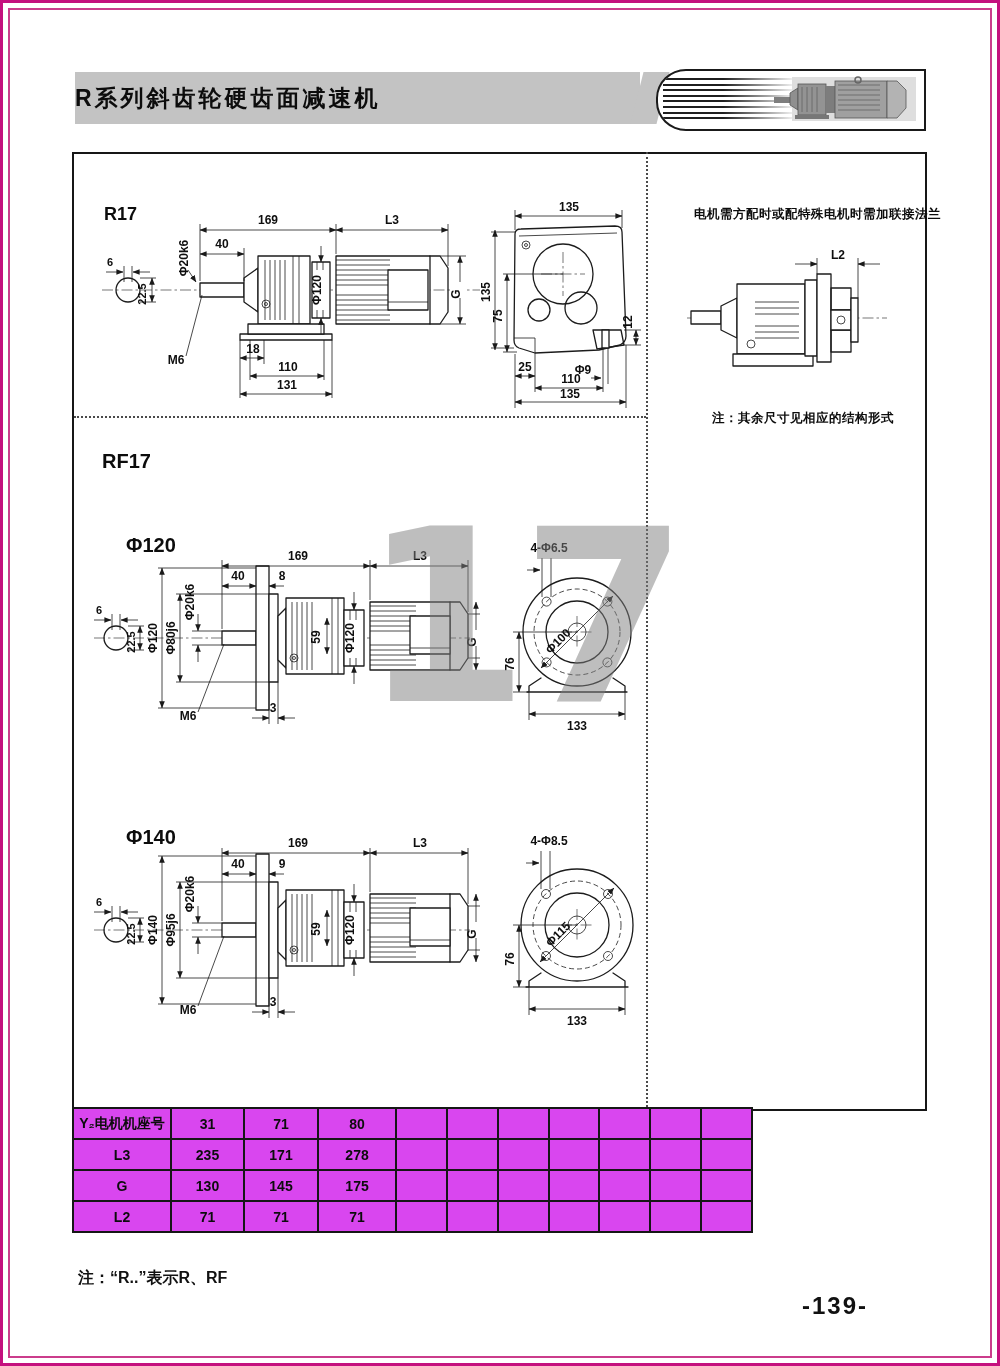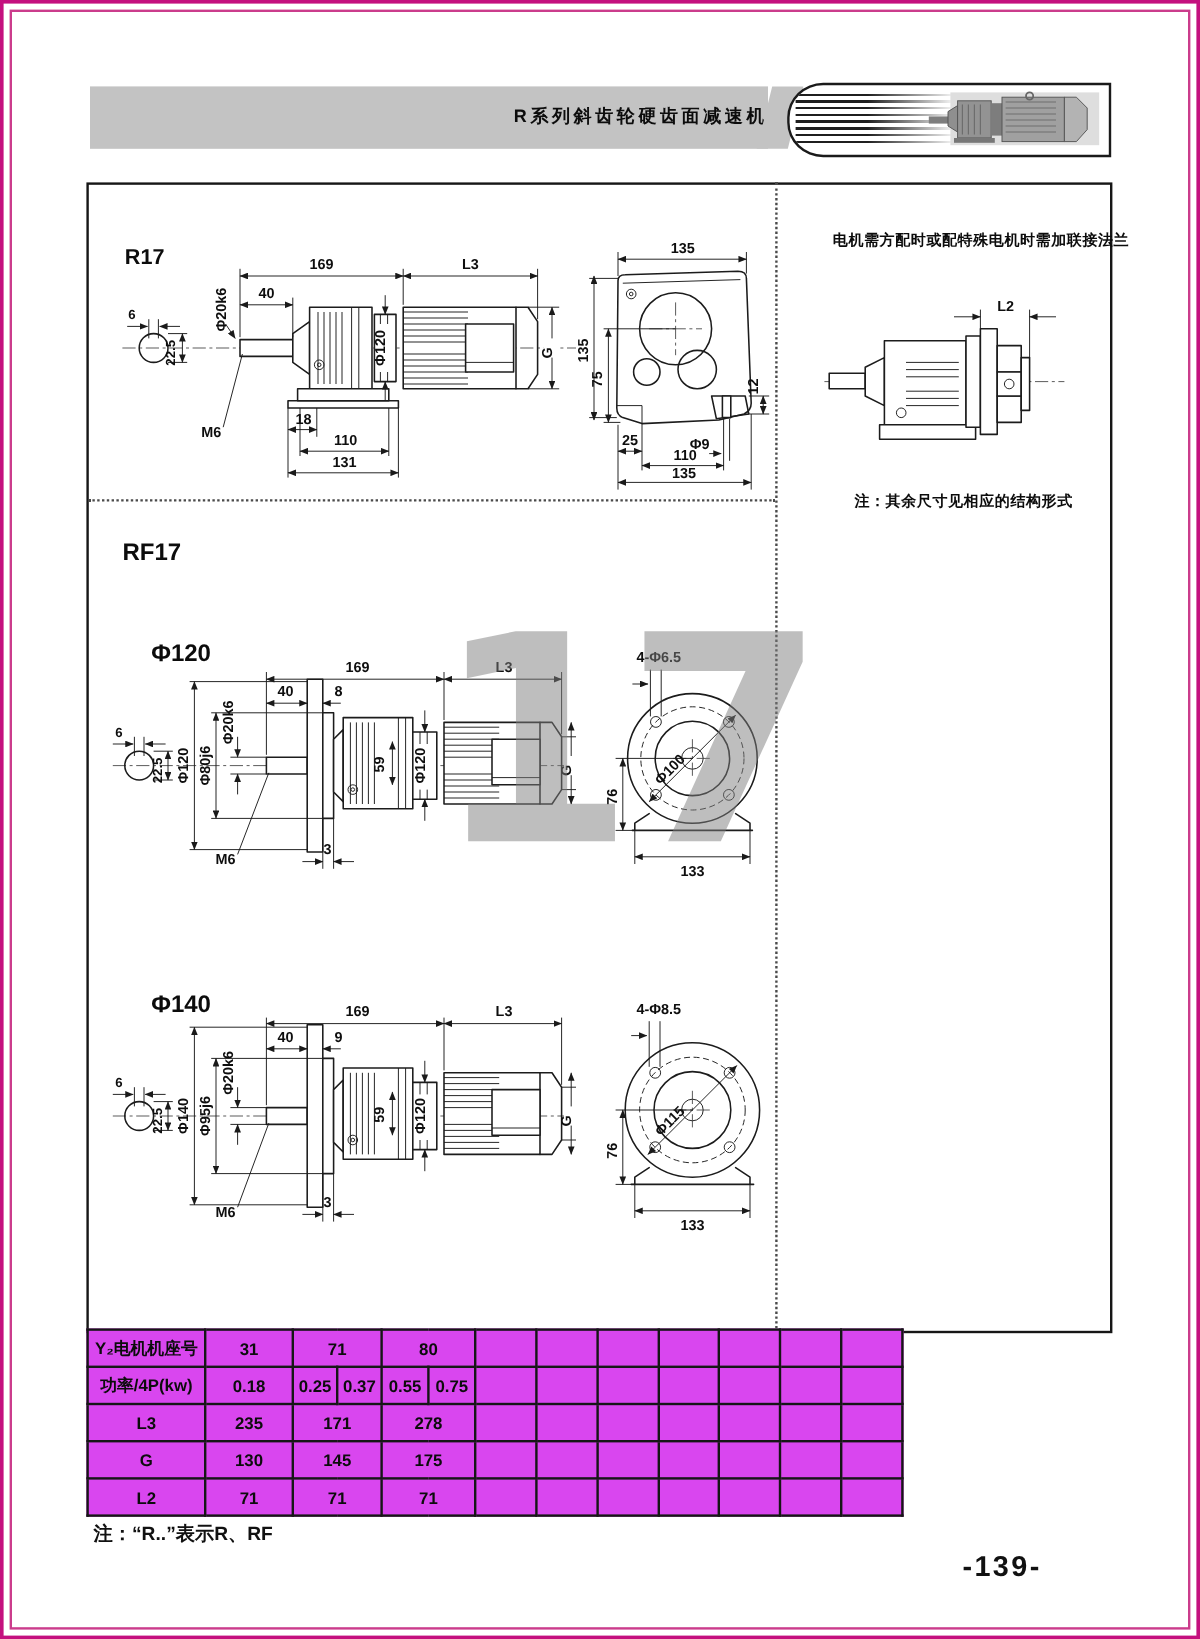--- a/index.html
+++ b/index.html
@@ -3,22 +3,22 @@
 <meta charset="utf-8">
 <style>
   html,body{margin:0;padding:0;background:#fff;}
   #page{position:relative;width:1000px;height:1366px;background:#fff;overflow:hidden;
         font-family:"Liberation Sans",sans-serif;color:#111;}
   .frame-outer{position:absolute;inset:0;border:3px solid #c4107e;pointer-events:none;z-index:10;}
   .frame-inner{position:absolute;inset:8px;border:2px solid #cb3c8c;pointer-events:none;z-index:10;}
 
   
   .title-bar{position:absolute;left:75px;top:72px;width:565px;height:52px;background:#c3c3c3;}
-  .title-bar .t{display:block;text-align:right;line-height:52px;font-size:15px;font-weight:bold;
-      letter-spacing:3px;color:#0c0c0c;padding-left:32px;}
+  .title-bar .t{display:block;text-align:left;line-height:52px;font-size:23px;font-weight:bold;
+      letter-spacing:3px;color:#0c0c0c;}
   .decor-skew{position:absolute;left:637px;top:72px;width:26px;height:52px;background:#c3c3c3;
       transform:skewX(-14deg);}
   .decor-box{position:absolute;left:656px;top:69px;width:266px;height:58px;background:#fff;
       border:2.5px solid #1a1a1a;border-radius:30px 0 0 30px / 29px 0 0 29px;overflow:hidden;}
   .decor-stripes{position:absolute;left:5px;top:7px;bottom:7px;width:150px;
       background-image:linear-gradient(to right, rgba(255,255,255,0) 40%, #fff 90%),
         repeating-linear-gradient(to bottom, #1f1f1f 0 2px, rgba(0,0,0,0) 2px 5.6px);}
   .decor-photo{position:absolute;right:6px;top:4px;}
 
   
@@ -108,21 +108,21 @@
   <div class="vsep"></div>
   <div class="hsep"></div>
 
   <div class="watermark">17</div>
 
   <div class="sec-label" style="left:104px;top:168px;font-size:18px;margin-top:36px;">R17</div>
   <div class="sec-label" style="left:102px;top:450px;font-size:20px;">RF17</div>
   <div class="sec-label" style="left:126px;top:534px;font-size:20px;">Φ120</div>
   <div class="sec-label" style="left:126px;top:826px;font-size:20px;">Φ140</div>
 
-  <div class="note-cn" style="left:658px;top:192px;width:260px;padding-left:36px;">电机需方配时或配特殊电机时需加联接法兰</div>
+  <div class="note-cn" style="left:658px;top:206px;width:260px;padding-left:36px;">电机需方配时或配特殊电机时需加联接法兰</div>
   <div class="note-cn" style="left:712px;top:410px;">注：其余尺寸见相应的结构形式</div>
 
   <svg class="drawing" style="left:88px;top:198px;" width="400" height="205" viewBox="0 0 400 205">
     <path class="cl" d="M14,92 H392"></path>
     <g>
       <circle class="ol" cx="40" cy="92" r="12" fill="url(#hatch)"></circle>
       <path class="tl" d="M36,68 V84 M44,68 V84"></path>
       <line class="tl" x1="18" y1="74" x2="35" y2="74" marker-end="url(#arr)"></line>
       <line class="tl" x1="62" y1="74" x2="45" y2="74" marker-end="url(#arr)"></line>
       <text class="dim sm" x="22" y="68">6</text>
@@ -460,35 +460,20 @@
       <td colspan="2">80</td>
       <td></td>
           <td></td>
           <td></td>
       <td></td>
           <td></td>
           <td></td>
           <td></td>
     </tr>
     <tr>
-      <td>功率/4P(kw)</td>
-      <td>0.18</td>
-      <td>0.25</td>
-      <td>0.37</td>
-      <td>0.55</td>
-      <td>0.75</td>
-      <td></td>
-          <td></td>
-          <td></td>
-      <td></td>
-          <td></td>
-          <td></td>
-          <td></td>
-    </tr>
-    <tr>
       <td>L3</td>
       <td>235</td>
       <td colspan="2">171</td>
       <td colspan="2">278</td>
       <td></td>
           <td></td>
           <td></td>
       <td></td>
           <td></td>
           <td></td>

